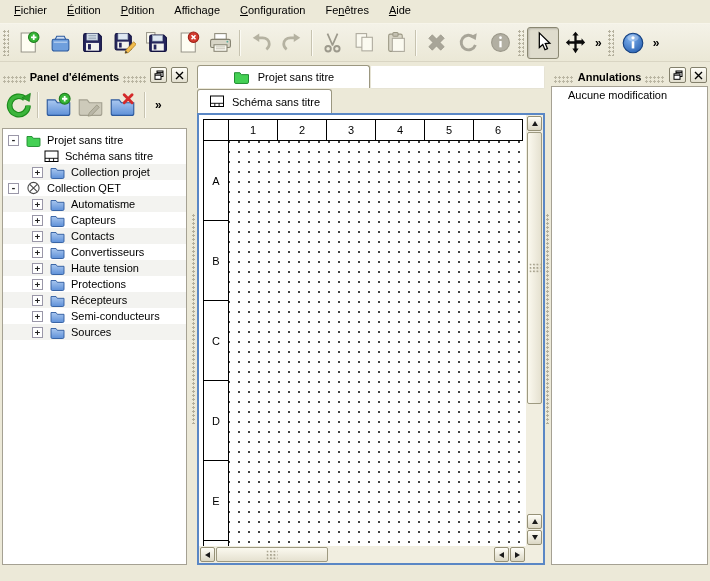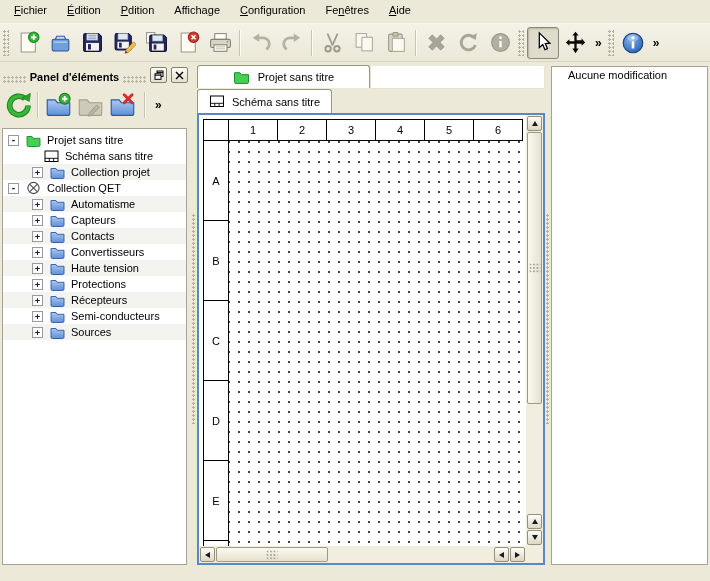--- a/index.html
+++ b/index.html
@@ -525,19 +525,37 @@
         </div>
         <div class="corner-box"></div>
       </div>
     </div>
 
     <div class="splitter">
         <span class="grip"></span>
       </div>
 
     <div class="right-dock">
+      <div class="dock-header">
+        <span class="dock-dots"></span>
+        <span class="dock-title">Annulations</span>
+        <span class="dock-dots"></span>
+        <span class="dock-btn">
+            <svg width="10" height="10" viewBox="0 0 10 10">
+              <rect x="3" y="1" width="6" height="5.5" fill="#fff" stroke="#000"></rect>
+              <path d="M3 2.4 h6" stroke="#000"></path>
+              <rect x="1" y="3.8" width="6" height="5.5" fill="#fff" stroke="#000"></rect>
+              <path d="M1 5.2 h6" stroke="#000"></path>
+            </svg>
+          </span>
+        <span class="dock-btn">
+            <svg width="9" height="9" viewBox="0 0 9 9">
+              <path d="M1 1 l7 7 M8 1 L1 8" stroke="#000" stroke-width="1.4"></path>
+            </svg>
+          </span>
+      </div>
       <div class="undo-list">
         <div class="undo-item">Aucune modification</div>
       </div>
     </div>
 
   </div>
 </div>
 
 </body></html>

